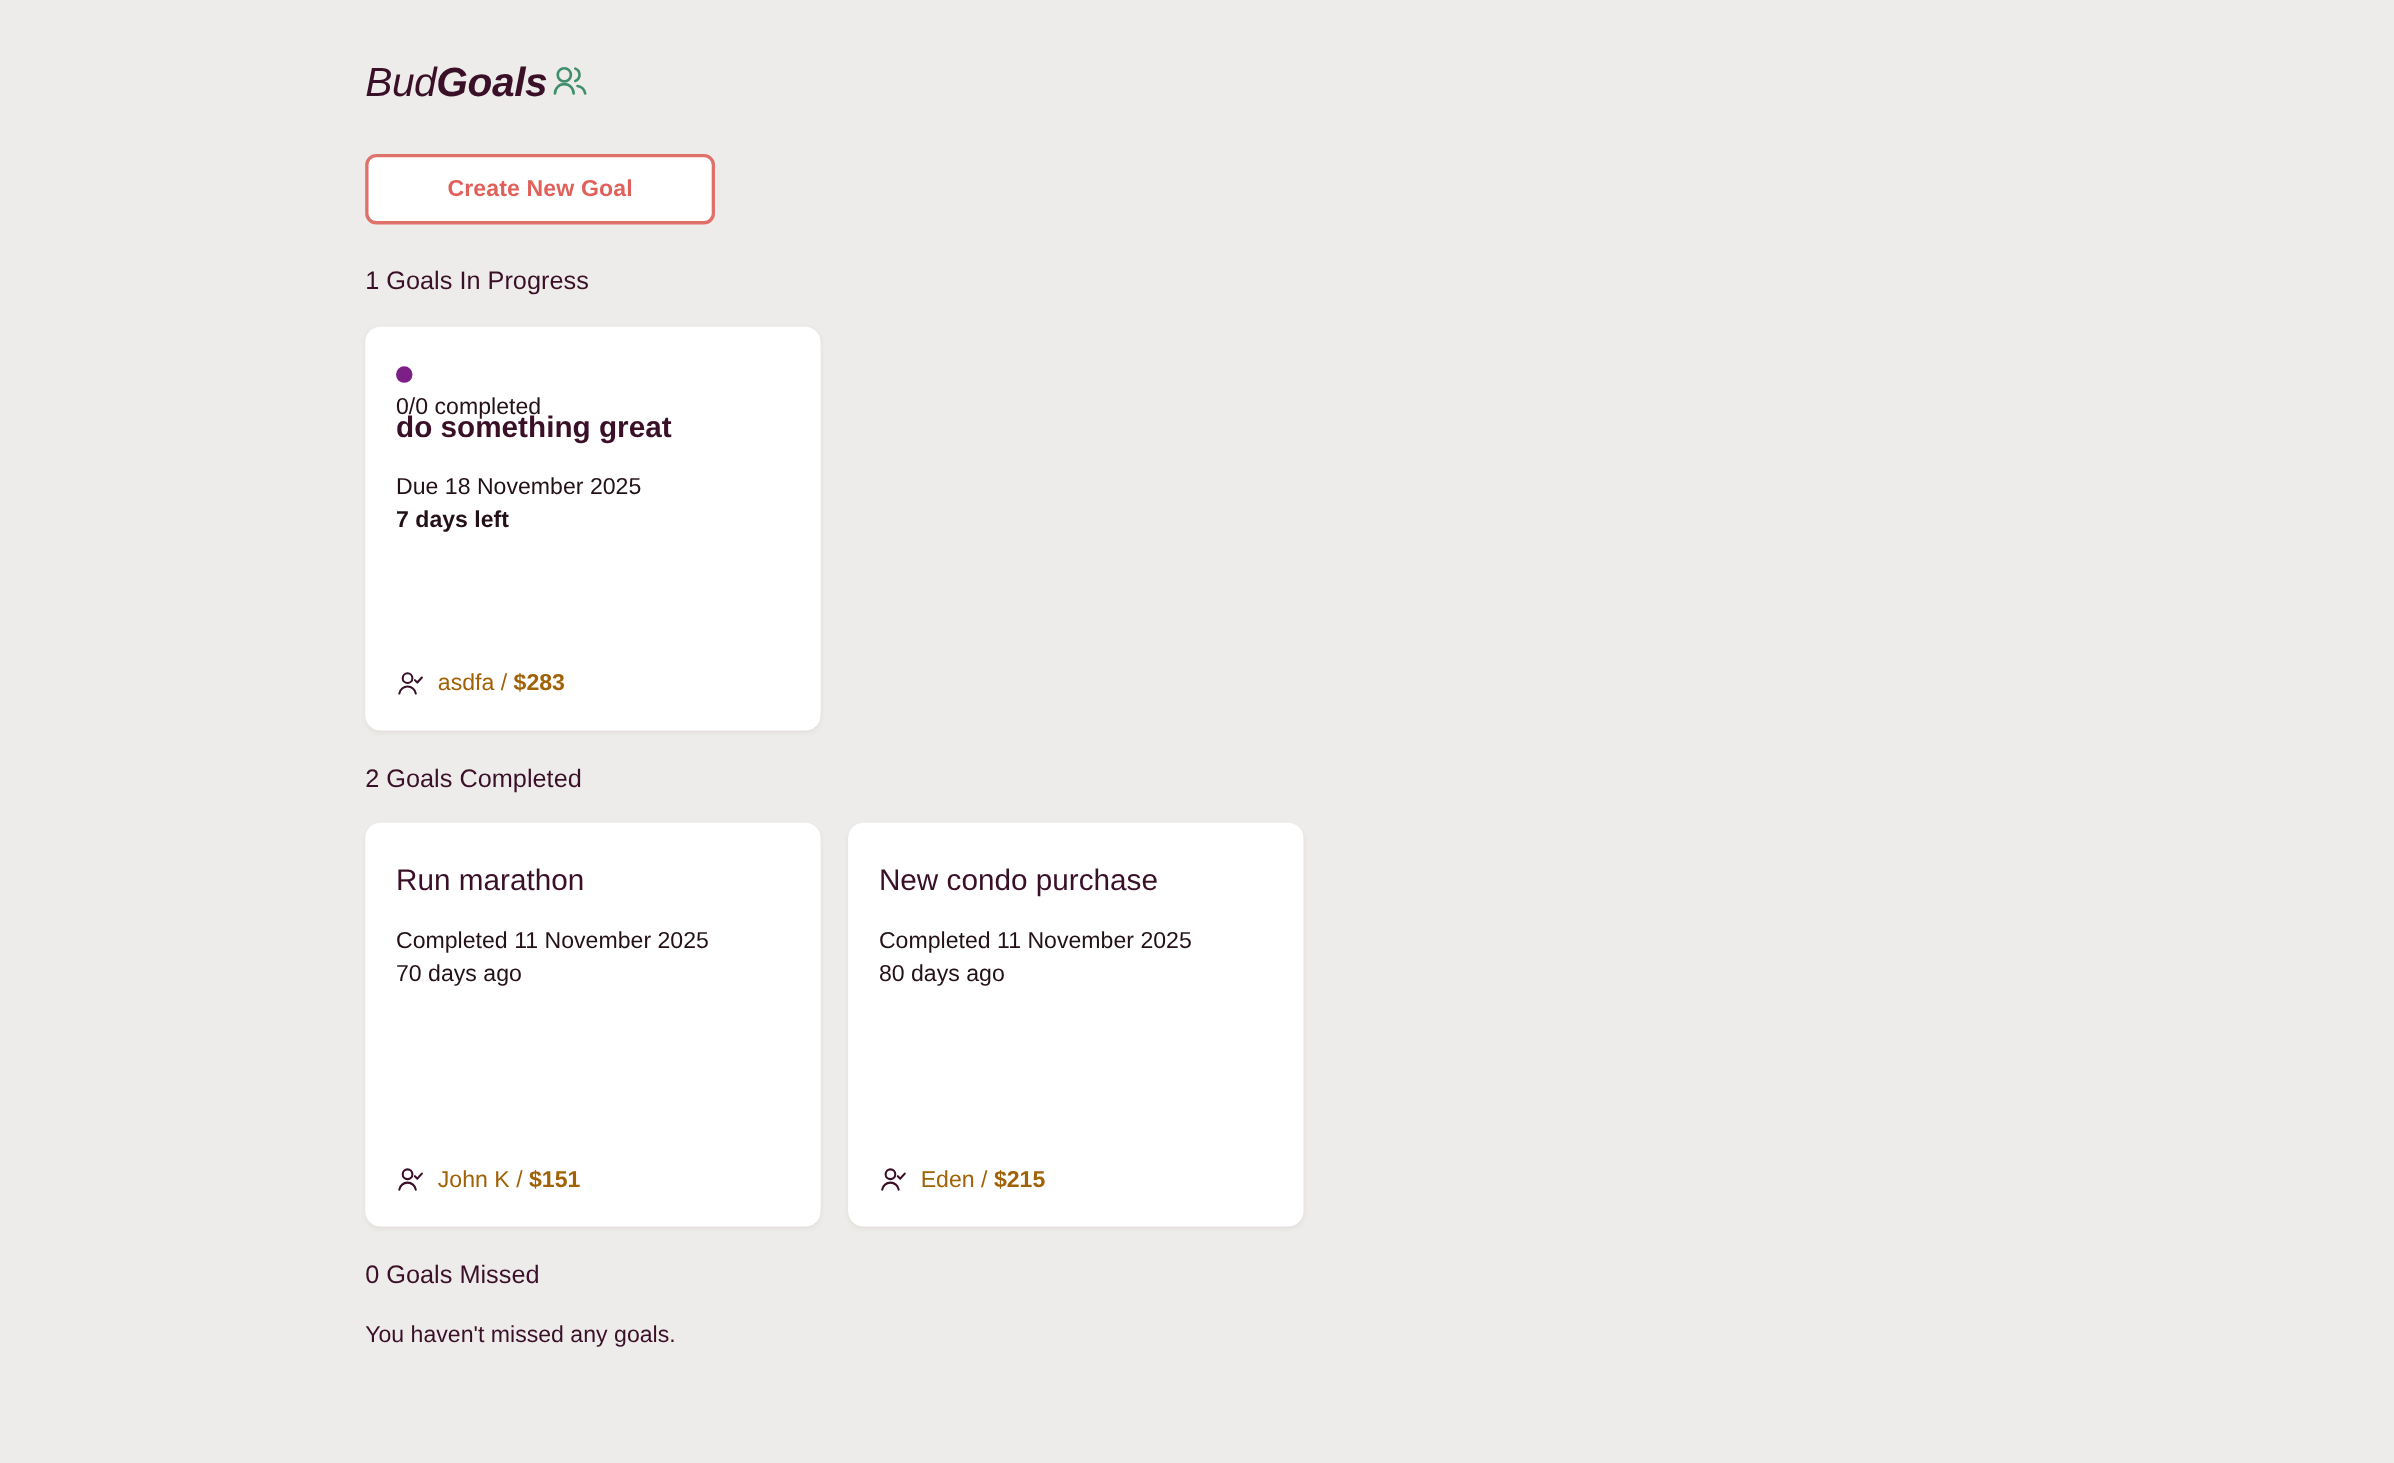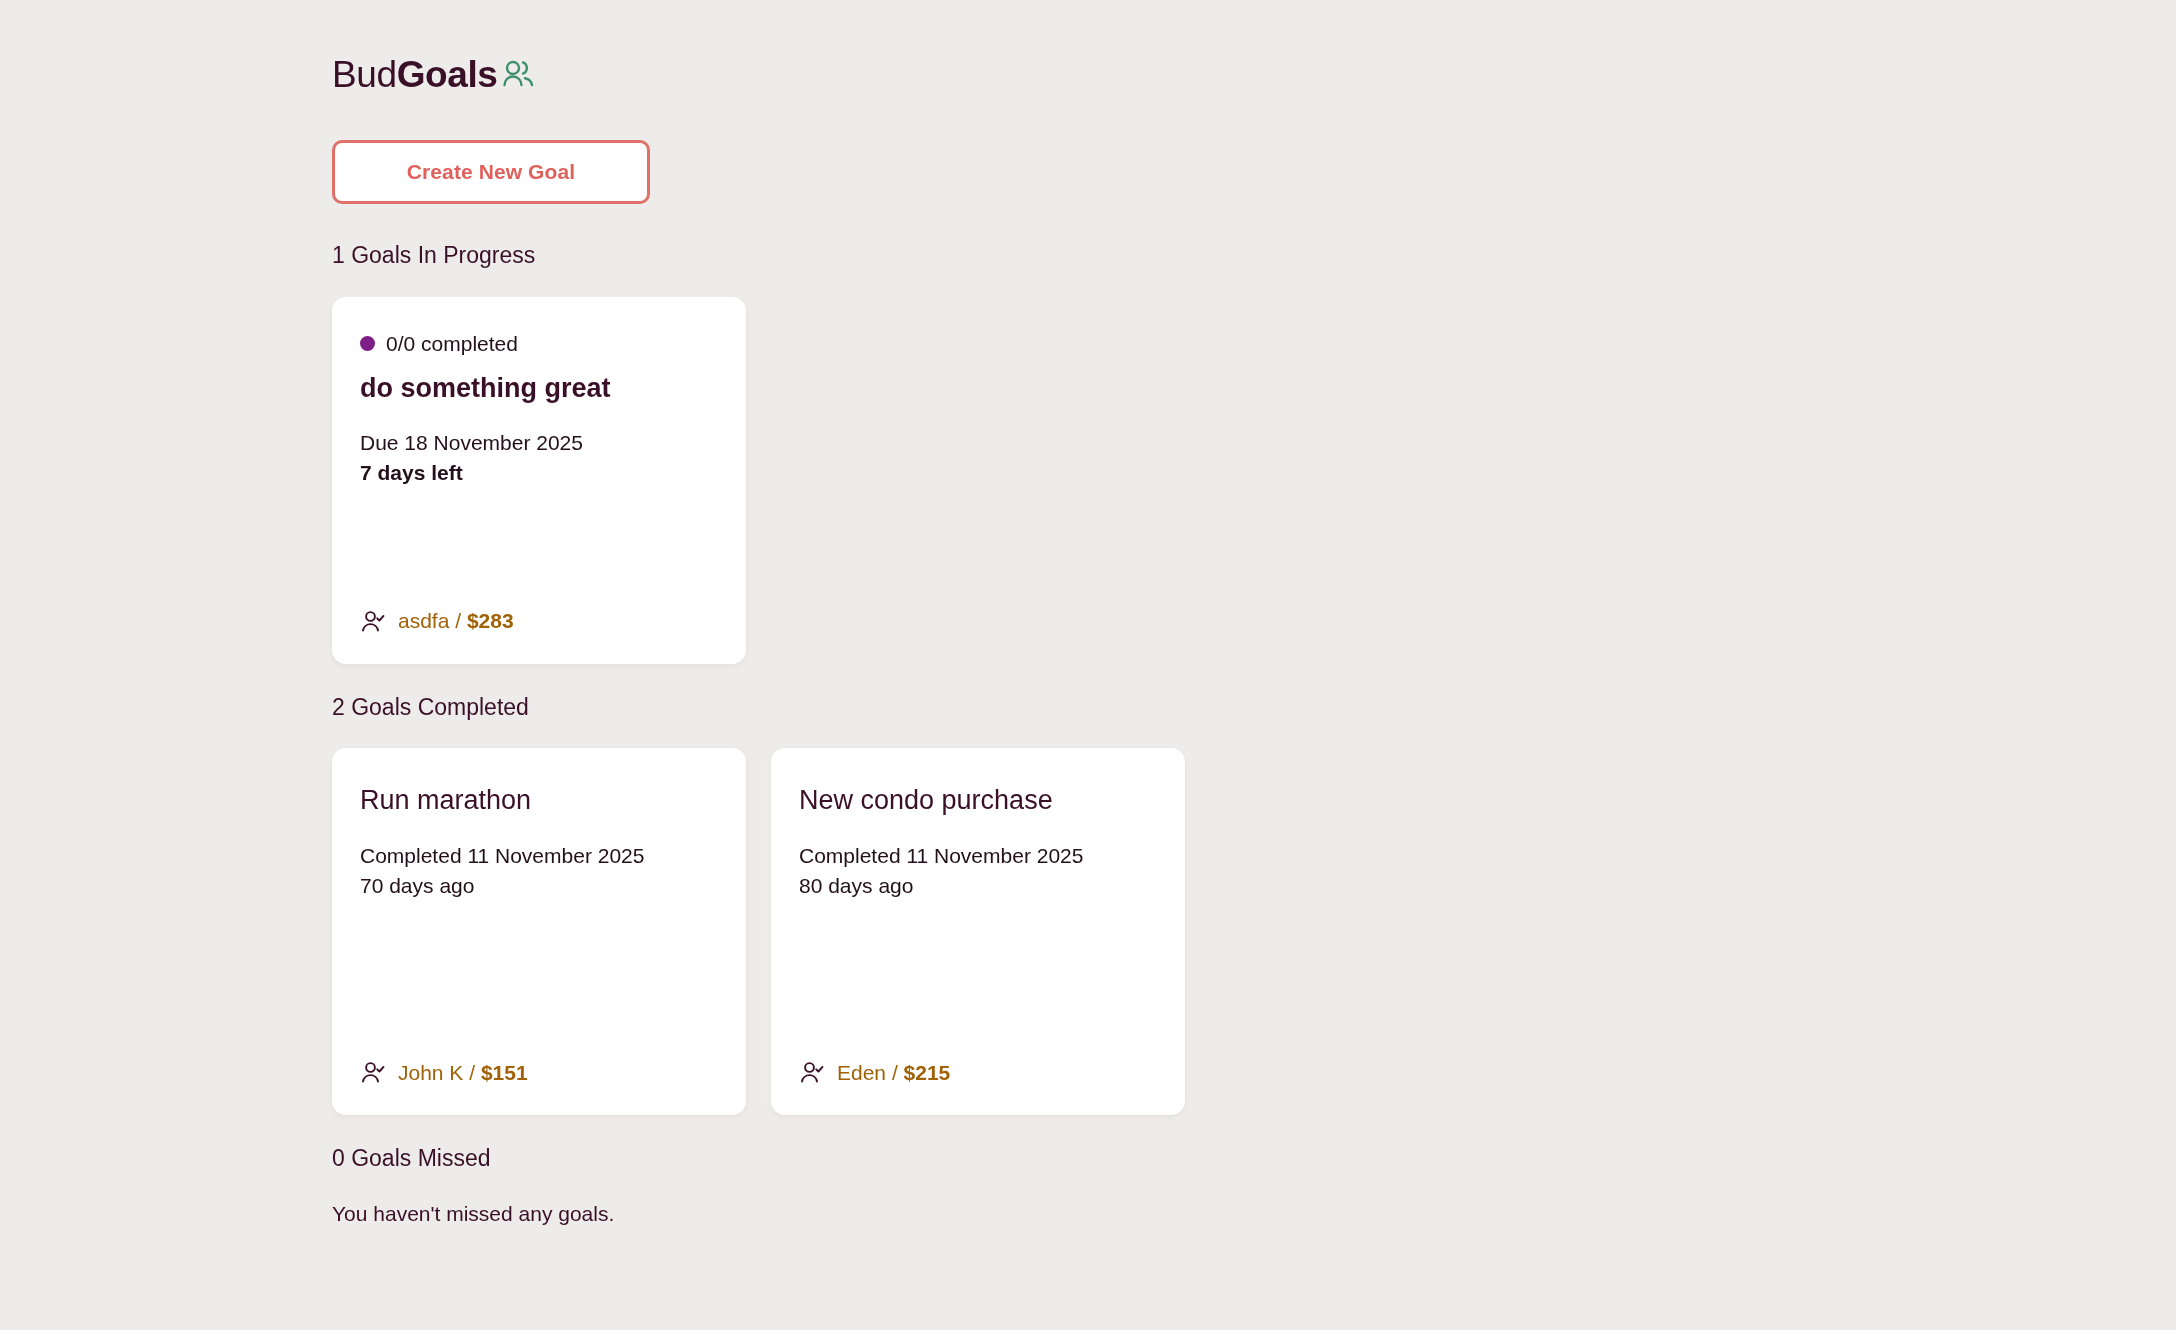--- a/index.html
+++ b/index.html
@@ -28,20 +28,21 @@
     align-items: center;
     height: 52px;
     margin-bottom: 40px;
   }
   .logo-text {
     font-size: 37px;
     letter-spacing: -0.4px;
     line-height: 1;
     color: #3a1028;
     white-space: pre;
+    font-style: italic;
   }
   .logo-text .light { font-weight: 400; }
   .logo-text .bold  { font-weight: 700; }
   .logo-icon {
     margin-left: 2px;
     display: block;
     width: 38px;
     height: 38px;
   }
 
@@ -86,24 +87,25 @@
     background: #ffffff;
     border-radius: 14px;
     box-shadow: 0 2px 5px rgba(90, 60, 40, 0.07);
     padding: 36px 28px 30px 28px;
     display: flex;
     flex-direction: column;
     cursor: pointer;
   }
   .status-line {
     display: flex;
-    align-items: center;
+    align-items: flex-start;
     gap: 11px;
     margin-bottom: 17px;
     height: 22px;
+    flex-direction: column;
   }
   .status-dot {
     width: 15px;
     height: 15px;
     border-radius: 50%;
     background: #7d1f87;
     flex: none;
   }
   .status-text {
     font-size: 21px;

